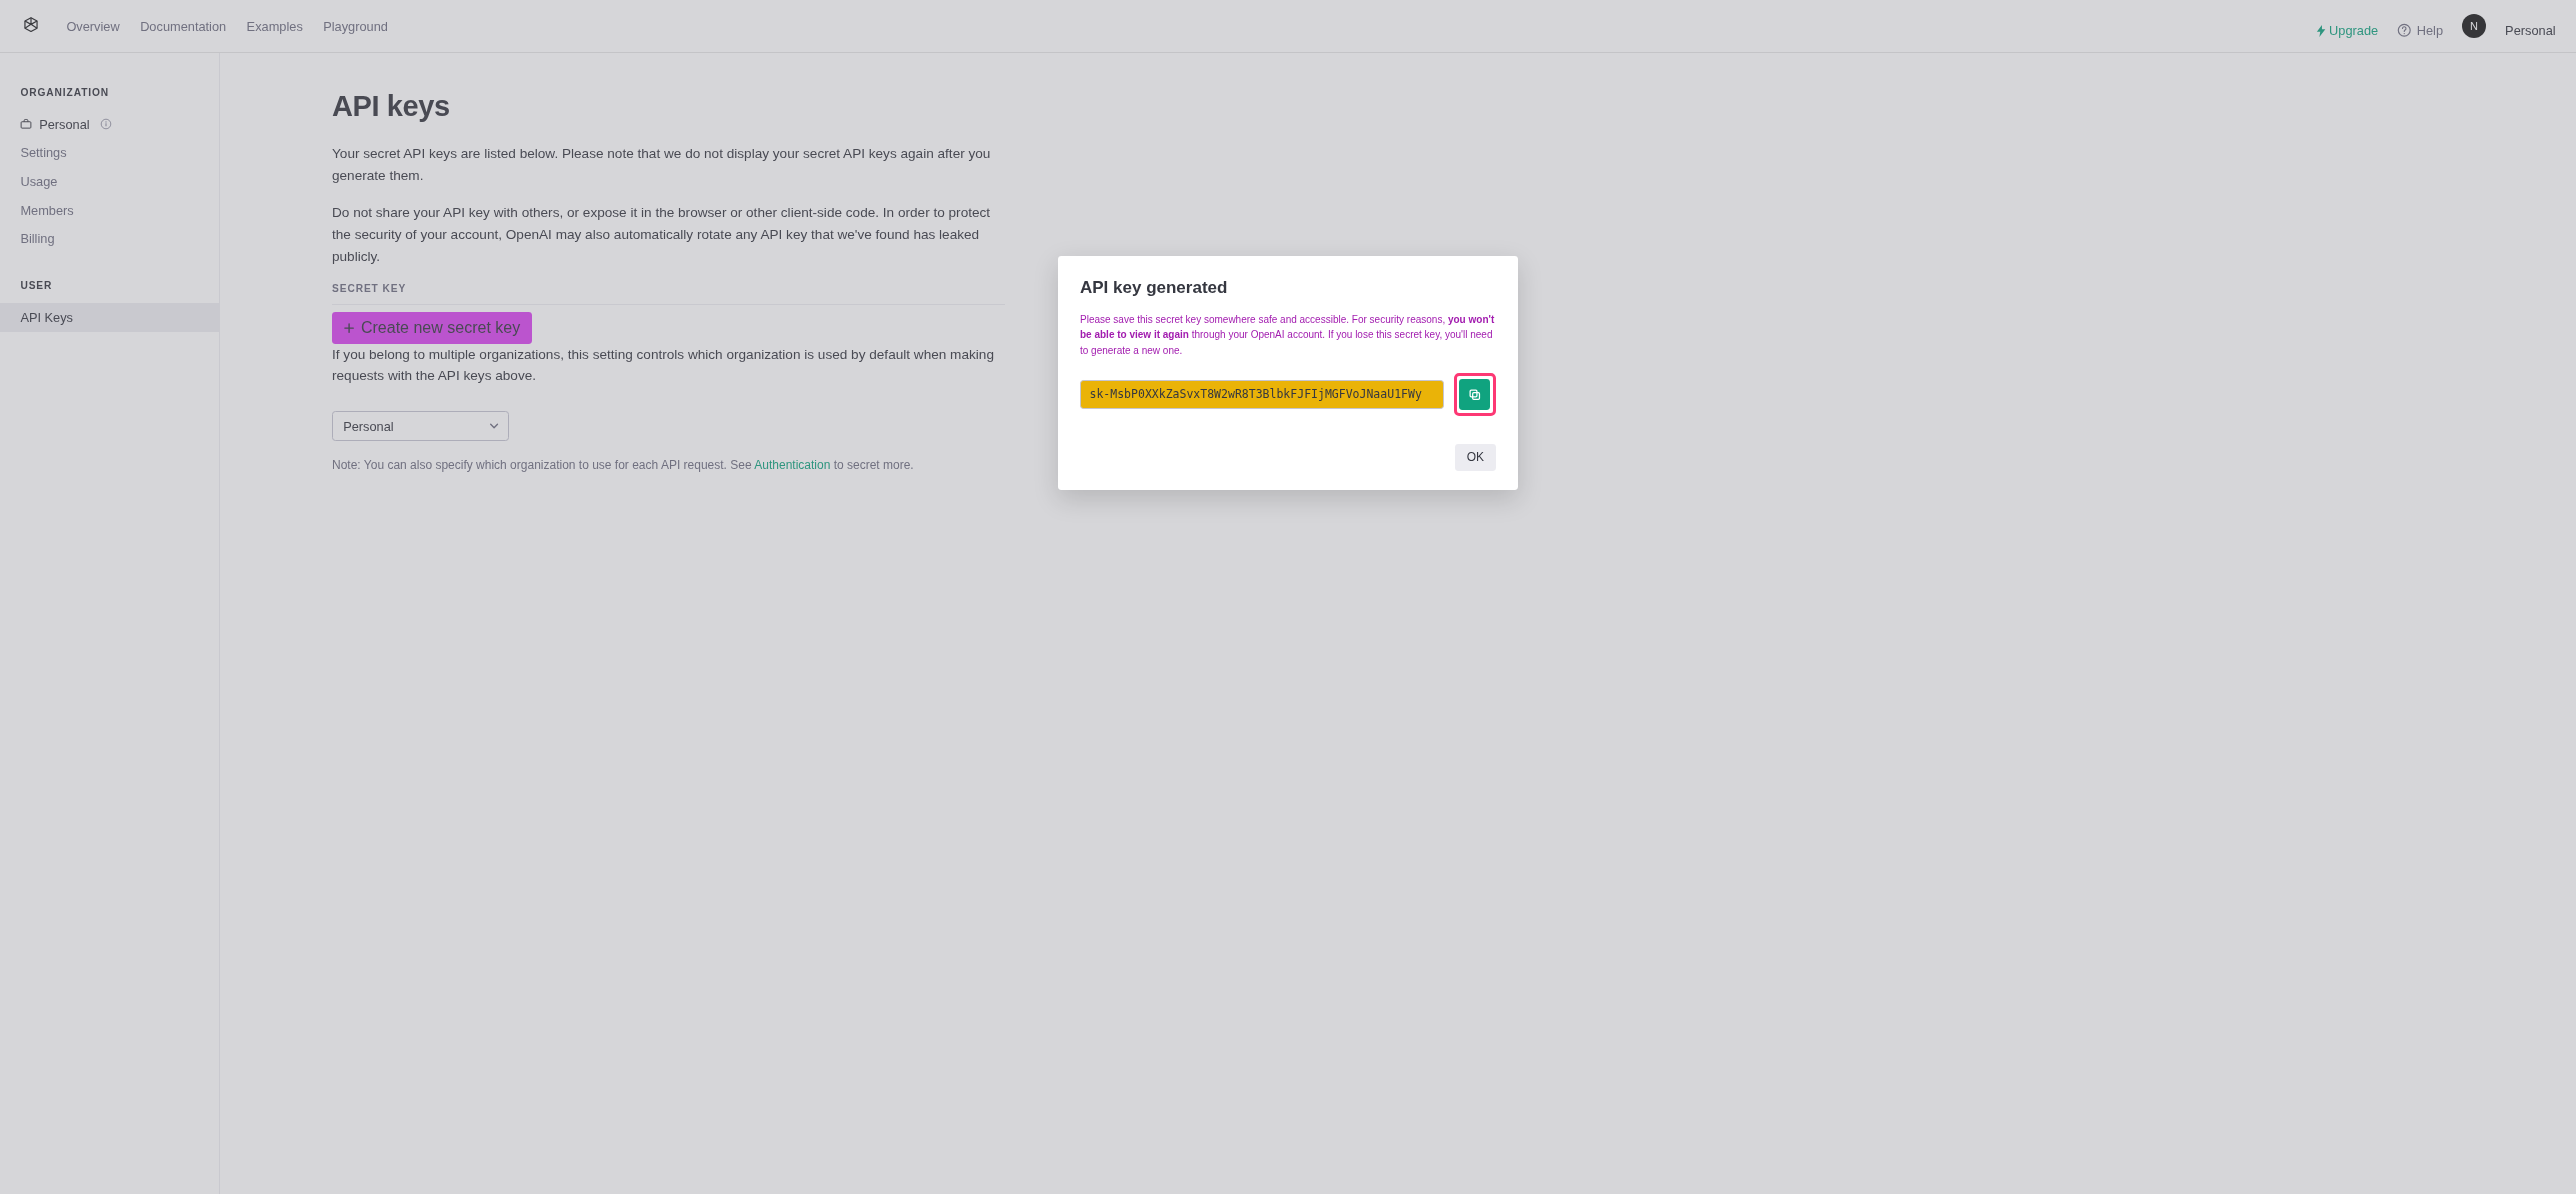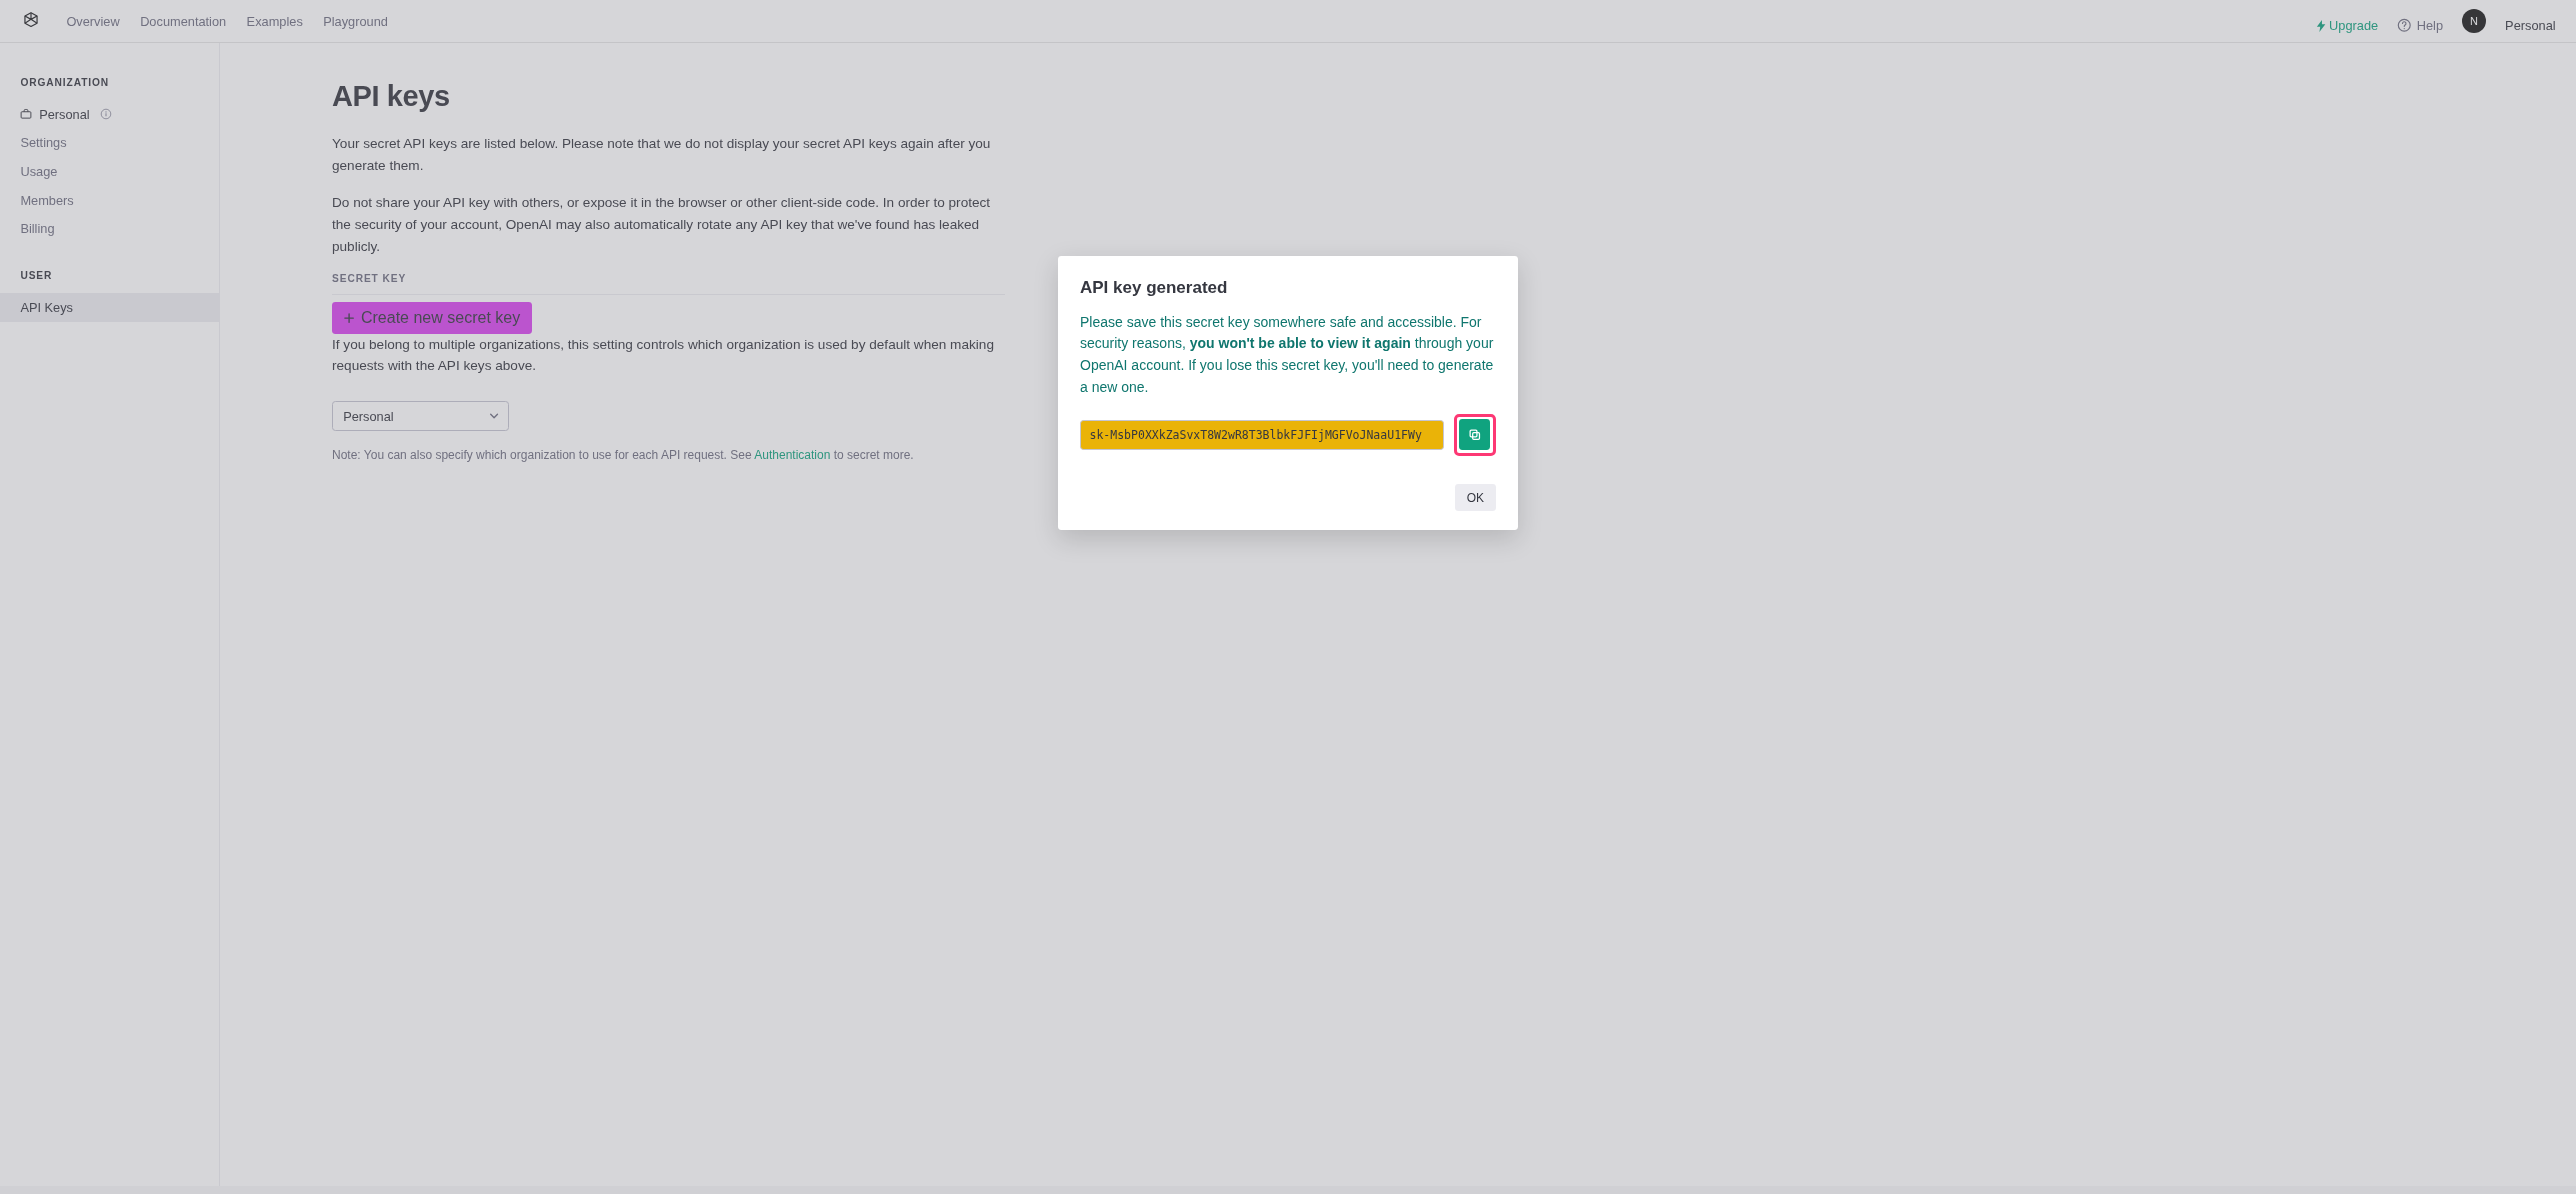--- a/index.html
+++ b/index.html
@@ -9,21 +9,21 @@
     color: #353740;
     font-size: 12.8px;
     background: #f7f7f8;
     position: relative;
     overflow: hidden;
   }
   
   .topnav {
     display: flex;
     align-items: center;
-    height: 43px;
+    height: 53px;
     padding: 0 20.4px;
     border-bottom: 0.9px solid #e5e5e5;
     background: #fff;
   }
   .logo {
     width: 22px; height: 22px;
     margin-right: 24px;
     display: flex; align-items: center; justify-content: center;
   }
   .nav-links { display: flex; gap: 20.4px; }
@@ -174,23 +174,23 @@
     border-radius: 3.4px;
     padding: 22px 22px 19px;
     box-shadow: 0 8.5px 25.6px rgba(0,0,0,0.15);
   }
   .modal h3 {
     font-size: 17px;
     font-weight: 700;
     margin-bottom: 13.6px;
   }
   .modal-body {
-    font-size: 14px;
+    font-size: 10px;
     line-height: 1.55;
-    color: #0f766e;
+    color: #a21caf;
     margin-bottom: 15.3px;
   }
   .modal-body strong { font-weight: 700; }
   .key-field {
     display: flex;
     align-items: center;
     gap: 10.2px;
     margin-bottom: 15.3px;
   }
   .key-input {

